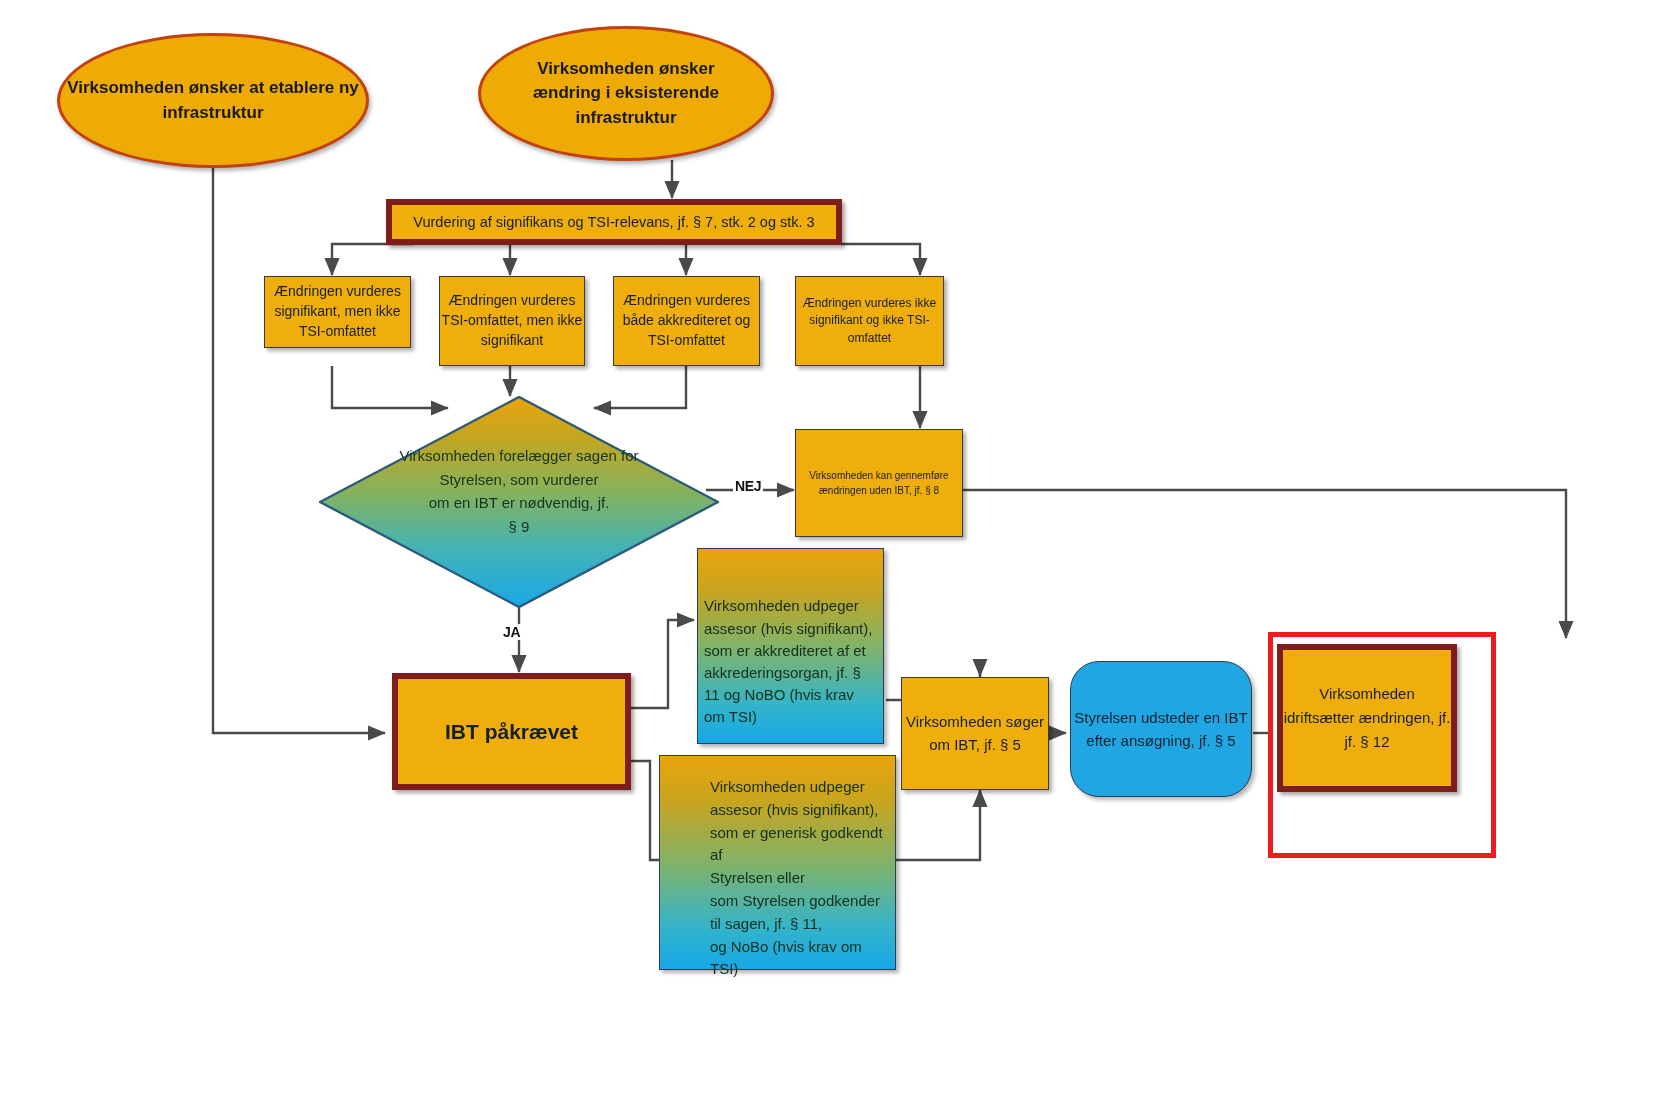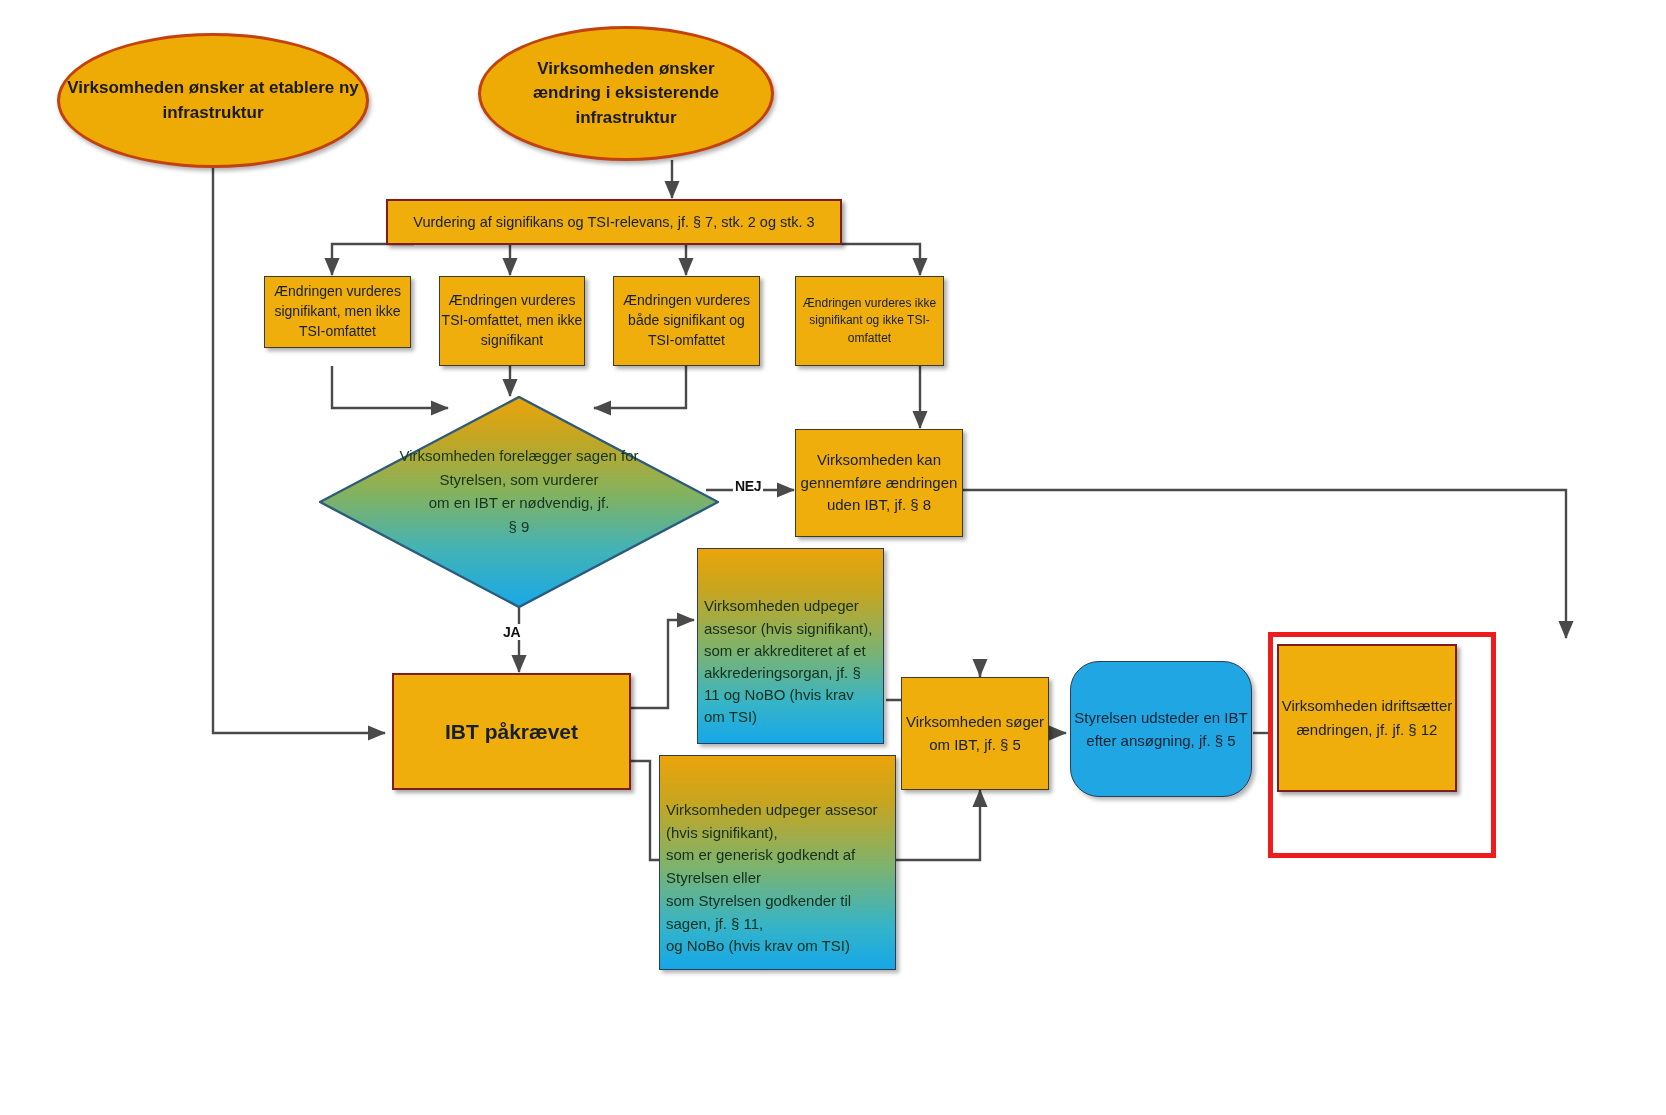--- a/index.html
+++ b/index.html
@@ -44,21 +44,21 @@
     border-radius: 50%;
     background: #eeab06;
     border: 3px solid #c2410c;
     font-weight: bold;
     color: #1a1a1a;
     box-shadow: 2px 3px 4px rgba(0,0,0,0.30);
   }
   
   .box-orange {
     background: #efae0b;
-    border: 2px solid #7f1d1d;
+    border: 6px solid #7f1d1d;
     box-shadow: 3px 3px 4px rgba(0,0,0,0.35);
   }
   .box-orange-thin {
     background: #efae0b;
     border: 1.5px solid #3d3a2e;
     box-shadow: 3px 3px 4px rgba(0,0,0,0.32);
   }
   
   .box-blue {
     background: #21a6e4;
@@ -192,21 +192,21 @@
 
   <div class="node box-orange-thin" style="left:264px; top:276px; width:147px; height:72px; font-size:14px; line-height:1.42;">
     <span class="txt">Ændringen vurderes signifikant, men ikke TSI-omfattet</span>
   </div>
 
   <div class="node box-orange-thin" style="left:439px; top:276px; width:146px; height:90px; font-size:14px; line-height:1.42;">
     <span class="txt">Ændringen vurderes  TSI-omfattet,  men ikke signifikant</span>
   </div>
 
   <div class="node box-orange-thin" style="left:613px; top:276px; width:147px; height:90px; font-size:14px; line-height:1.42;">
-    <span class="txt">Ændringen vurderes både signifikant og TSI-omfattet</span>
+    <span class="txt">Ændringen vurderes både akkrediteret og TSI-omfattet</span>
   </div>
 
   <div class="node box-orange-thin" style="left:795px; top:276px; width:149px; height:90px; font-size:12px; line-height:1.42;">
     <span class="txt">Ændringen vurderes ikke signifikant og ikke TSI-omfattet</span>
   </div>
 
   <div class="diamond-wrap" style="left:319px; top:396px; width:400px; height:212px;">
     <div class="diamond-shape"></div>
     <svg class="diamond-edge" viewBox="0 0 400 212" xmlns="http://www.w3.org/2000/svg">
       <polygon points="200,1 399,106 200,211 1,106" fill="none" stroke="#2d5b7c" stroke-width="2.4"></polygon>
@@ -214,33 +214,33 @@
     <div class="diamond-label" style="top:48px; font-size:15px; line-height:1.58;">Virksomheden forelægger sagen for
 Styrelsen, som vurderer
 om en IBT er nødvendig, jf.
 § 9</div>
   </div>
 
   <div class="edge-label" style="left:733px; top:478px;">NEJ</div>
 
   <div class="edge-label" style="left:501px; top:624px;">JA</div>
 
-  <div class="node box-orange-thin" style="left:795px; top:429px; width:168px; height:108px; font-size:15px; line-height:1.5;">
+  <div class="node box-orange-thin" style="left:795px; top:429px; width:168px; height:108px; font-size:10px; line-height:1.5;">
     <span class="txt">Virksomheden kan gennemføre ændringen uden IBT, jf. § 8</span>
   </div>
 
   <div class="node box-orange" style="left:392px; top:673px; width:239px; height:117px; font-size:21px; font-weight:bold;">
     <span class="txt">IBT påkrævet</span>
   </div>
 
   <div class="node box-grad" style="left:697px; top:548px; width:187px; height:196px; font-size:15px; line-height:1.48;">
     <span class="txt">Virksomheden udpeger assesor (hvis signifikant), som er akkrediteret af et akkrederingsorgan, jf. § 11 og NoBO (hvis krav om TSI)</span>
   </div>
 
-  <div class="node box-grad" style="left:659px; top:755px; width:237px; height:215px; font-size:15px; line-height:1.52;">
+  <div class="node box-grad" style="left:659px; top:755px; width:237px; height:215px; font-size:15px; line-height:1.52;padding-left:44px;">
     <span class="txt">Virksomheden udpeger assesor (hvis signifikant),
 som er generisk godkendt af
 Styrelsen eller
 som Styrelsen godkender til sagen, jf. § 11,
 og NoBo (hvis krav om TSI)</span>
   </div>
 
   <div class="node box-orange-thin" style="left:901px; top:677px; width:148px; height:113px; font-size:15px; line-height:1.5;">
     <span class="txt">Virksomheden søger om IBT, jf. § 5</span>
   </div>

